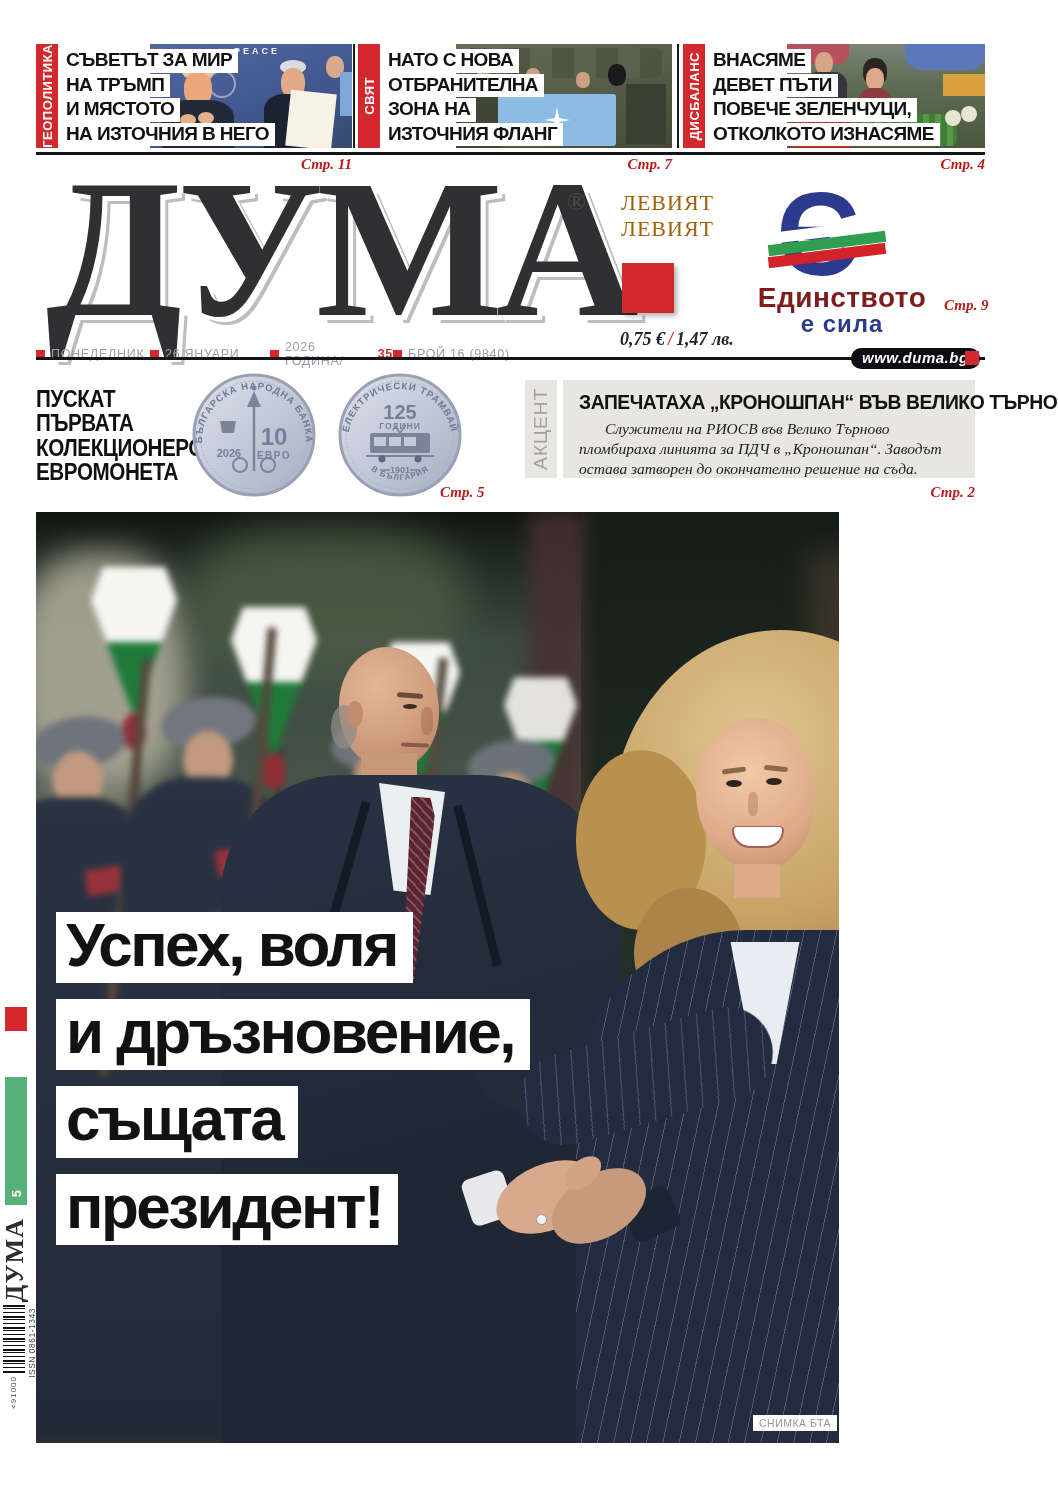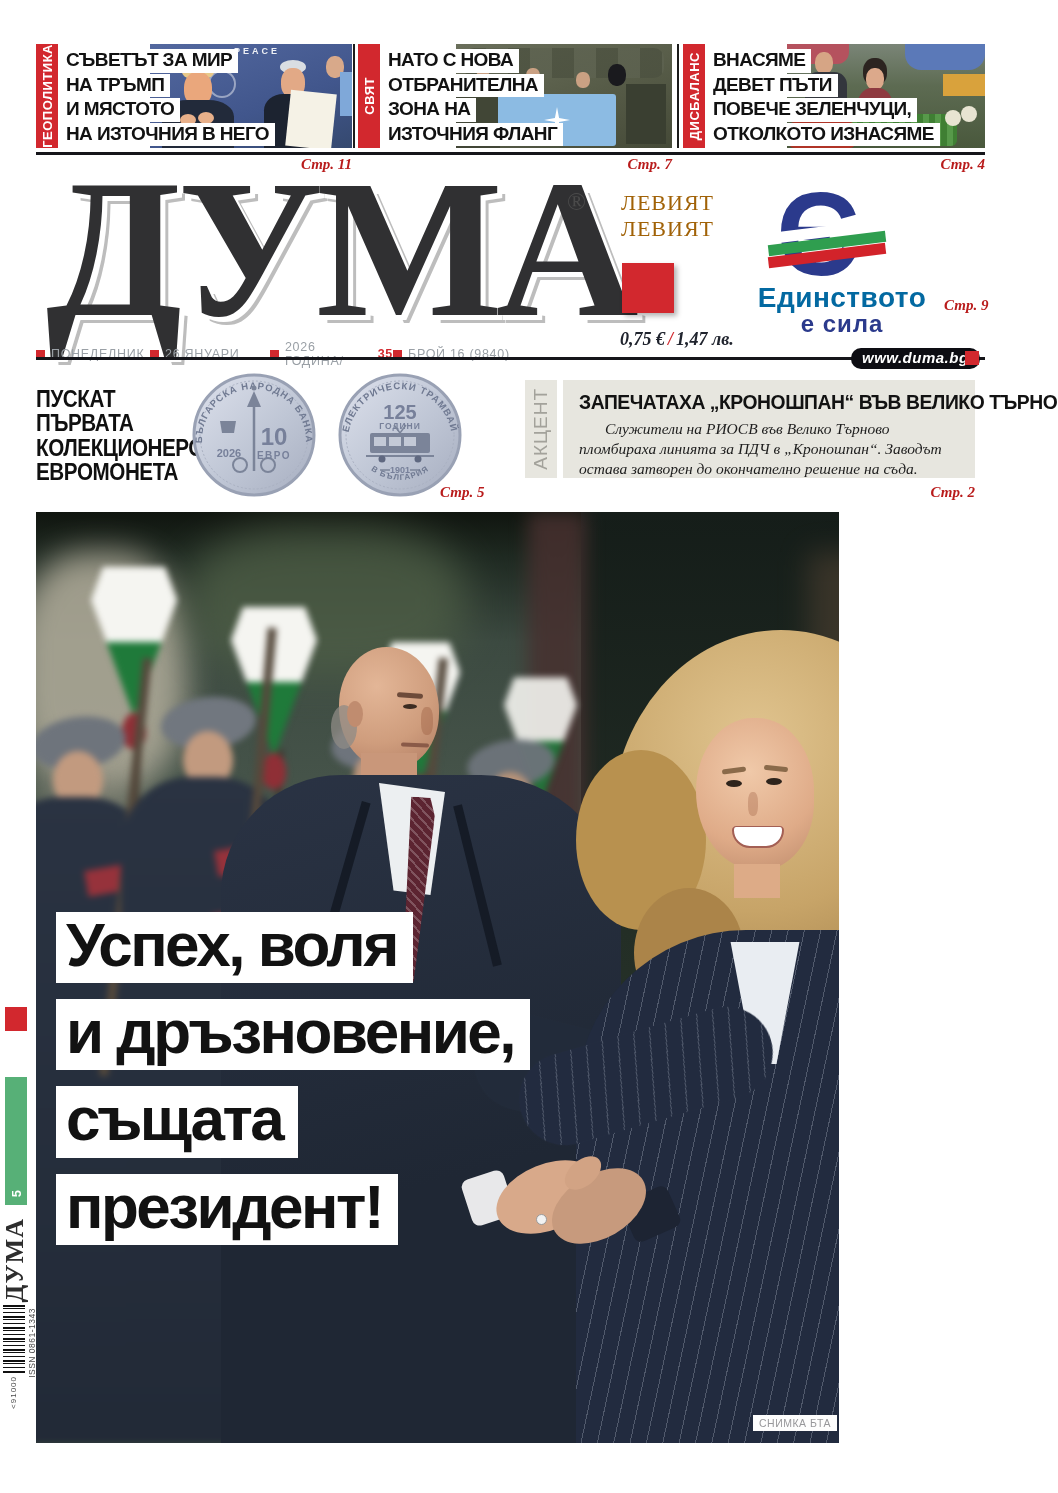--- a/index.html
+++ b/index.html
@@ -29,21 +29,21 @@
         text-shadow:5px 5px 0 #ffffff,8px 8px 0 #bdbdbd;}
   .reg{position:absolute;left:567px;top:188px;font-size:25px;color:#4a4a4a;font-family:"Liberation Serif",serif;}
   .tagline{position:absolute;left:621px;top:190px;font-family:"Liberation Serif",serif;
         font-size:22px;line-height:1.18;letter-spacing:1px;color:#a16207;}
   .red-square{position:absolute;left:622px;top:263px;width:52px;height:50px;background:#d2282e;
         box-shadow:3px 3px 5px rgba(0,0,0,.3);}
   .logo{position:absolute;left:742px;top:178px;width:200px;height:156px;}
   .logo-glyph{position:absolute;left:34px;top:-12px;font-size:118px;font-weight:bold;color:#2b3a8c;
         font-family:"Liberation Sans",sans-serif;}
   .logo-stripe{position:absolute;left:26px;width:118px;height:11px;transform:rotate(-7deg);}
-  .logo-name1{position:absolute;left:0;top:104px;width:200px;text-align:center;color:#0369a1;
+  .logo-name1{position:absolute;left:0;top:104px;width:200px;text-align:center;color:#7f1d1d;
         font-weight:bold;font-size:28px;letter-spacing:.5px;}
   .logo-name2{position:absolute;left:0;top:132px;width:200px;text-align:center;color:#2b3a8c;
         font-weight:bold;font-size:24px;letter-spacing:1px;}
   .price{position:absolute;left:620px;top:329px;font-family:"Liberation Serif",serif;
         font-style:italic;font-weight:bold;font-size:18px;color:#20242e;}
   .price .sep{color:#d2282e;padding:0 3px;}
   .dateline{position:absolute;left:36px;top:340px;display:flex;align-items:center;
         font-size:12.5px;letter-spacing:.7px;color:#9aa0a6;}
   .dl-item{display:flex;align-items:center;}
   .dl-sq{display:inline-block;width:9px;height:9px;background:#d2282e;margin-right:6px;}

